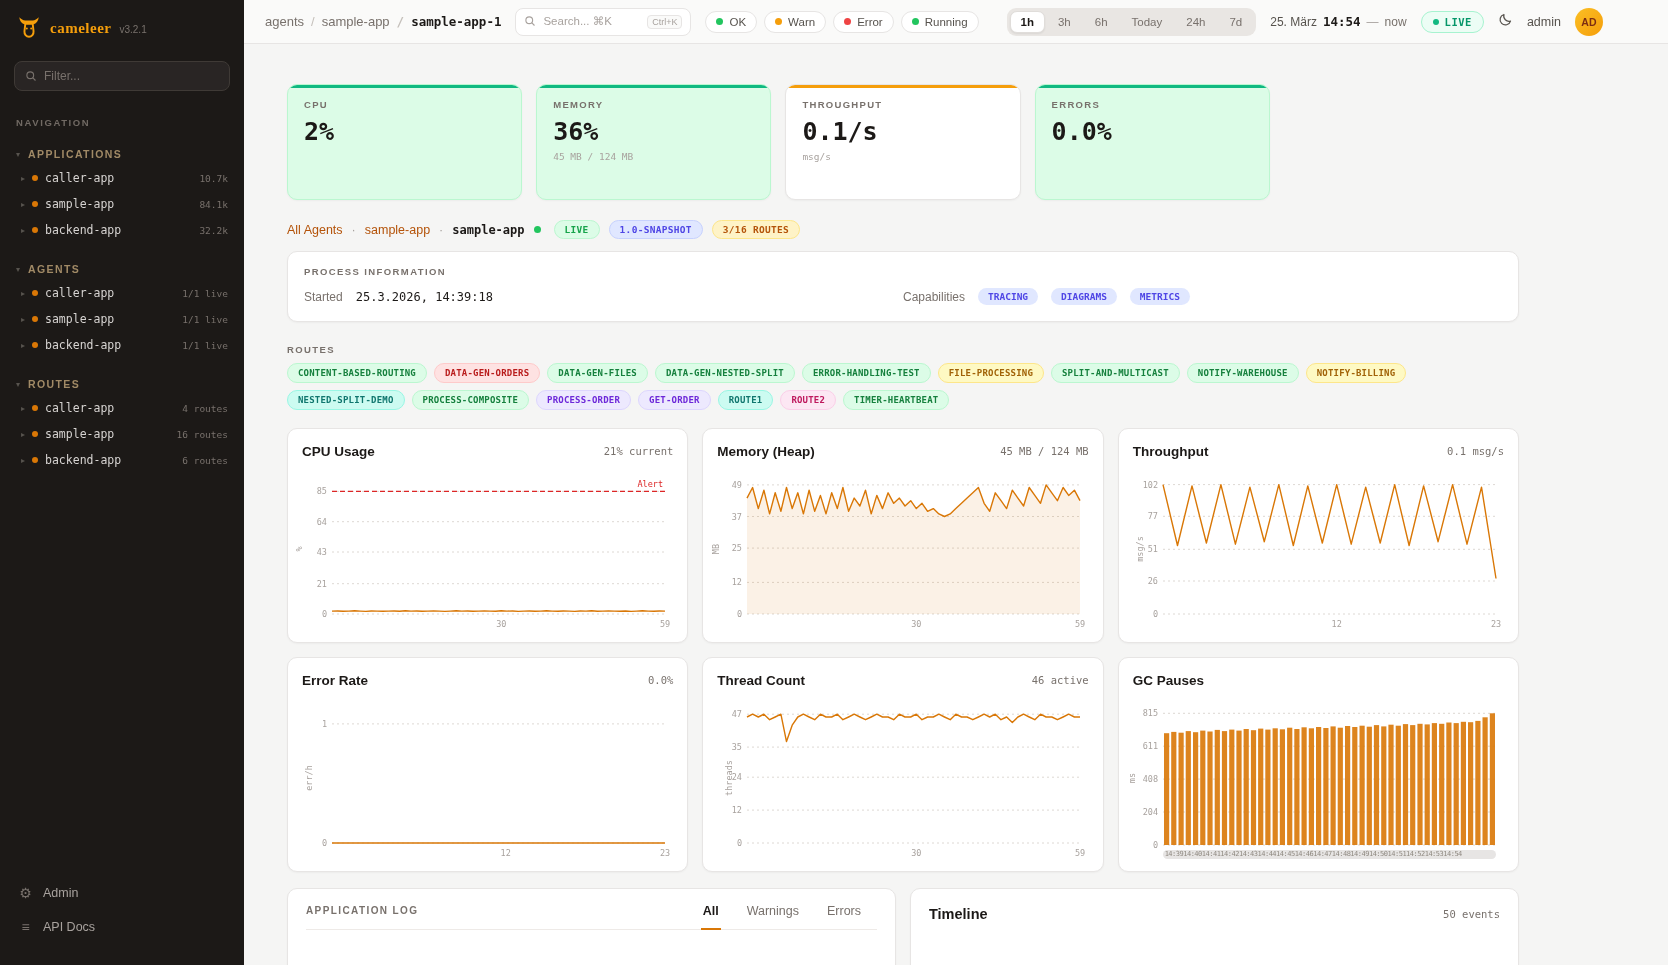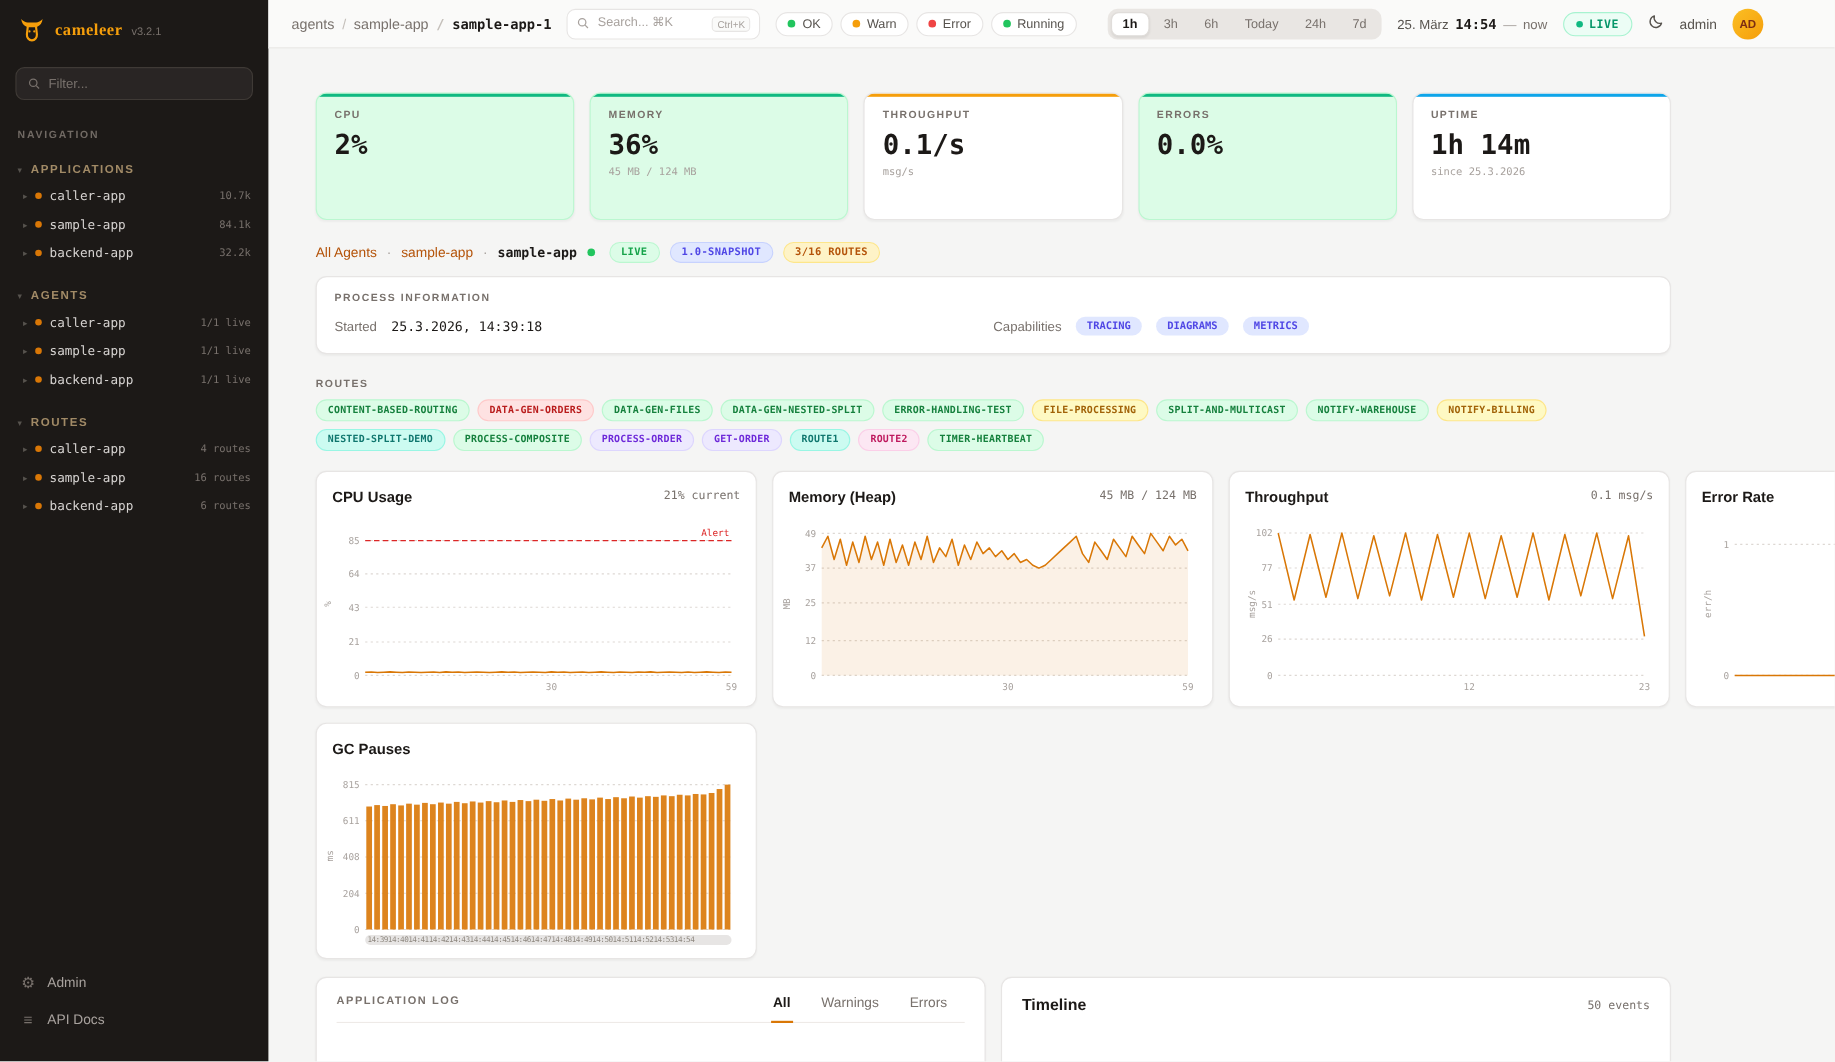--- a/index.html
+++ b/index.html
@@ -98,21 +98,21 @@
   .routes-title{font-size:9.5px;letter-spacing:1.4px;color:#78716c;font-weight:bold}
   .route-pills{margin-top:8px;display:flex;flex-wrap:wrap;gap:7px}
   .rpill{font-family:"DejaVu Sans Mono",monospace;font-size:9px;font-weight:bold;letter-spacing:.2px;padding:4px 10px;border-radius:999px;border:1px solid transparent;cursor:pointer}
   .c-green{background:#dcfce7;color:#15803d;border-color:#bbf7d0}
   .c-red{background:#fee2e2;color:#b91c1c;border-color:#fecaca}
   .c-pink{background:#fce7f3;color:#be185d;border-color:#fbcfe8}
   .c-yellow{background:#fef9c3;color:#a16207;border-color:#fde68a}
   .c-teal{background:#ccfbf1;color:#0f766e;border-color:#99f6e4}
   .c-purple{background:#ede9fe;color:#6d28d9;border-color:#ddd6fe}
 
-  .charts{margin-top:18px;display:grid;grid-template-columns:repeat(5,1fr);gap:14px}
+  .charts{margin-top:18px;display:grid;grid-template-columns:repeat(3,1fr);gap:14px}
   .chart-card{height:215px;padding:12px 14px;display:flex;flex-direction:column}
   .chart-head{display:flex;justify-content:space-between;align-items:center;height:20px}
   .chart-title{font-size:13.5px;font-weight:bold;color:#1c1917}
   .chart-value{font-family:"DejaVu Sans Mono",monospace;font-size:10.5px;color:#78716c}
   .chart-body{flex:1;position:relative;margin-top:6px;display:flex;min-height:0}
   .y-unit{position:absolute;left:-6px;top:50%;transform:translateY(-50%) rotate(-90deg);font-size:8.5px;color:#a8a29e;font-family:"DejaVu Sans Mono",monospace}
   .chart-plot{flex:1;position:relative;min-width:0}
   .x-band{position:absolute;left:30px;right:8px;bottom:0;height:9px;background:#e7e5e4;border-radius:5px;overflow:hidden;font-family:"DejaVu Sans Mono",monospace;font-size:7px;letter-spacing:-.5px;color:#8f8981;line-height:9px;white-space:nowrap;padding:0 2px}
 
   .bottom{margin-top:16px;display:grid;grid-template-columns:1fr 1fr;gap:14px}
@@ -331,25 +331,20 @@
         </div>
         <div class="card stat c-orange">
           <div class="slabel">THROUGHPUT</div>
           <div class="svalue">0.1/s</div>
           <div class="ssub">msg/s</div>
         </div>
         <div class="card stat c-green">
           <div class="slabel">ERRORS</div>
           <div class="svalue">0.0%</div>
           <div class="ssub"></div>
-        </div>
-        <div class="card stat c-blue">
-          <div class="slabel">UPTIME</div>
-          <div class="svalue">1h 14m</div>
-          <div class="ssub">since 25.3.2026</div>
         </div>
     </section>
 
     <div class="agentbar">
       <span class="alink">All Agents</span>
       <span class="asep">·</span>
       <span class="alink">sample-app</span>
       <span class="asep">·</span>
       <span class="acurrent">sample-app</span>
       <span class="agreendot"></span>

